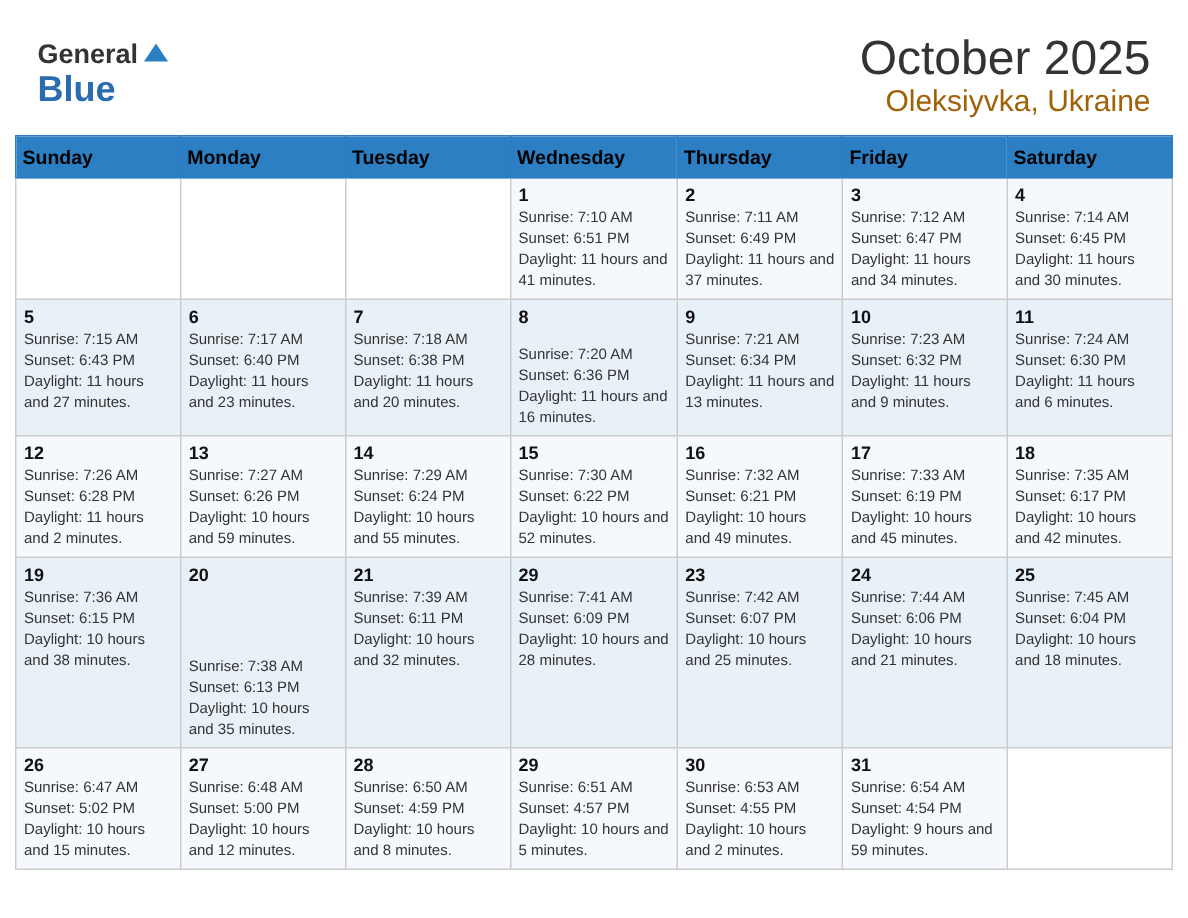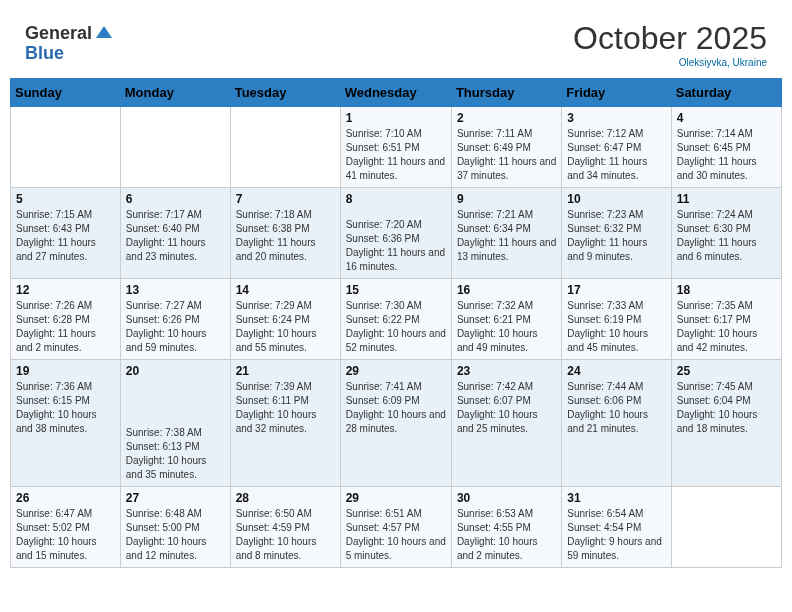--- a/index.html
+++ b/index.html
@@ -24,40 +24,40 @@
       display: flex;
       flex-direction: column;
       line-height: 1.1;
     }
     .logo-general {
       font-size: 18px;
       font-weight: bold;
       color: #333;
     }
     .logo-blue {
-      font-size: 18px;
+      font-size: 24px;
       font-weight: bold;
       color: #2b6cb0;
     }
     .logo-icon {
       width: 20px;
       height: 20px;
       margin-left: 2px;
     }
     .title-block {
       text-align: right;
     }
     .month-title {
       font-size: 32px;
       font-weight: normal;
       color: #333;
     }
     .subtitle {
-      font-size: 10px;
-      color: #0369a1;
+      font-size: 20px;
+      color: #a16207;
     }
     .calendar {
       width: 100%;
       border-collapse: collapse;
       margin-top: 5px;
     }
     .calendar thead th {
       background-color: #2b7fc2;
       color: #000000;
       padding: 6px 4px;

